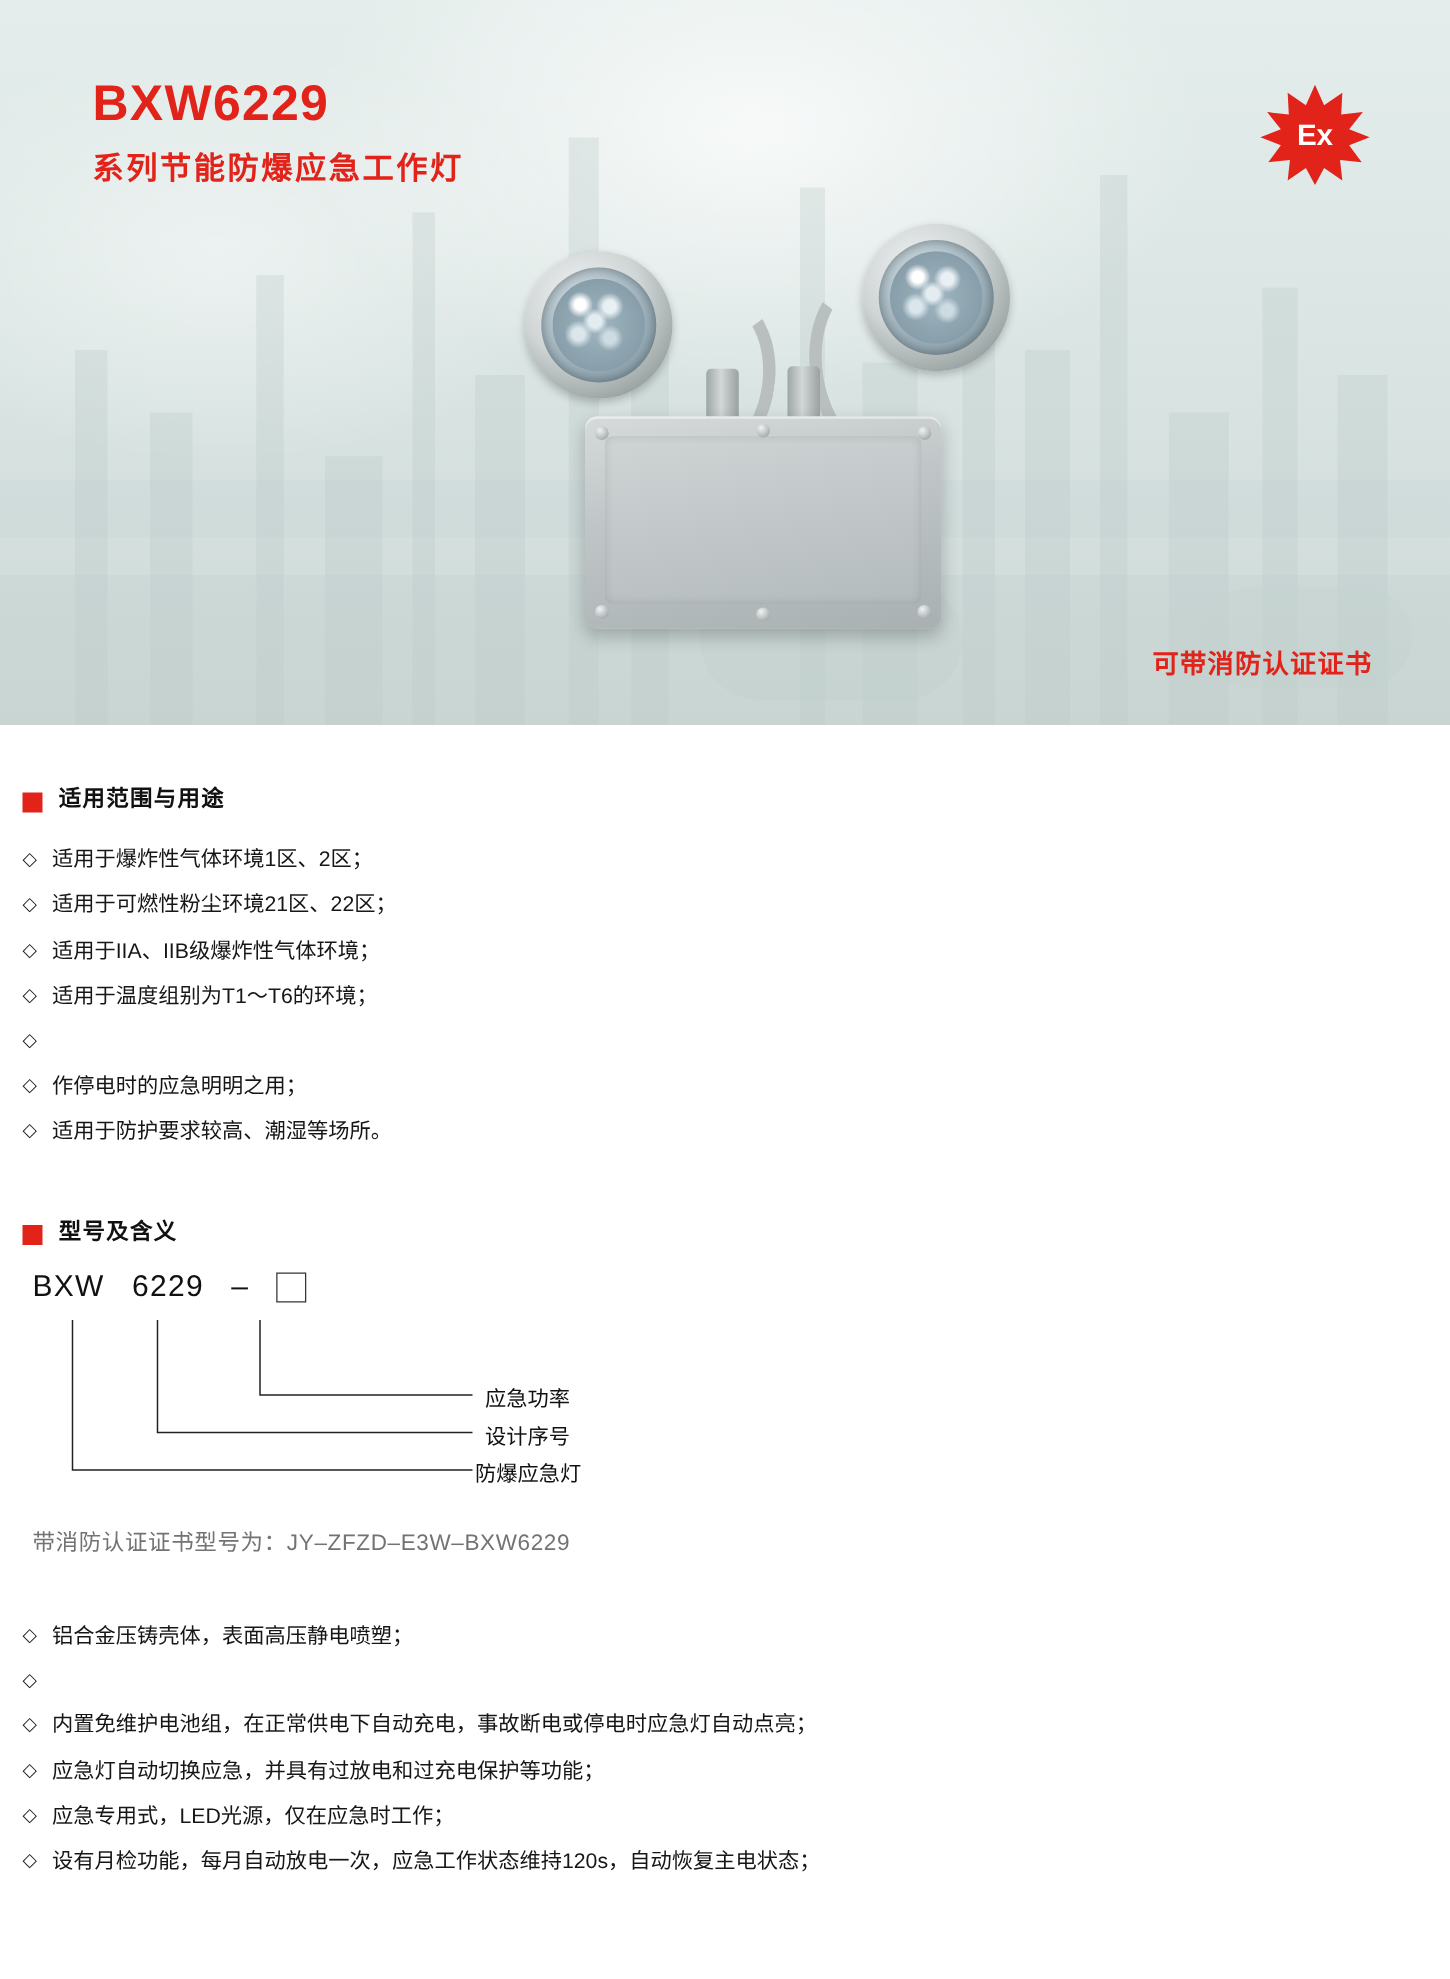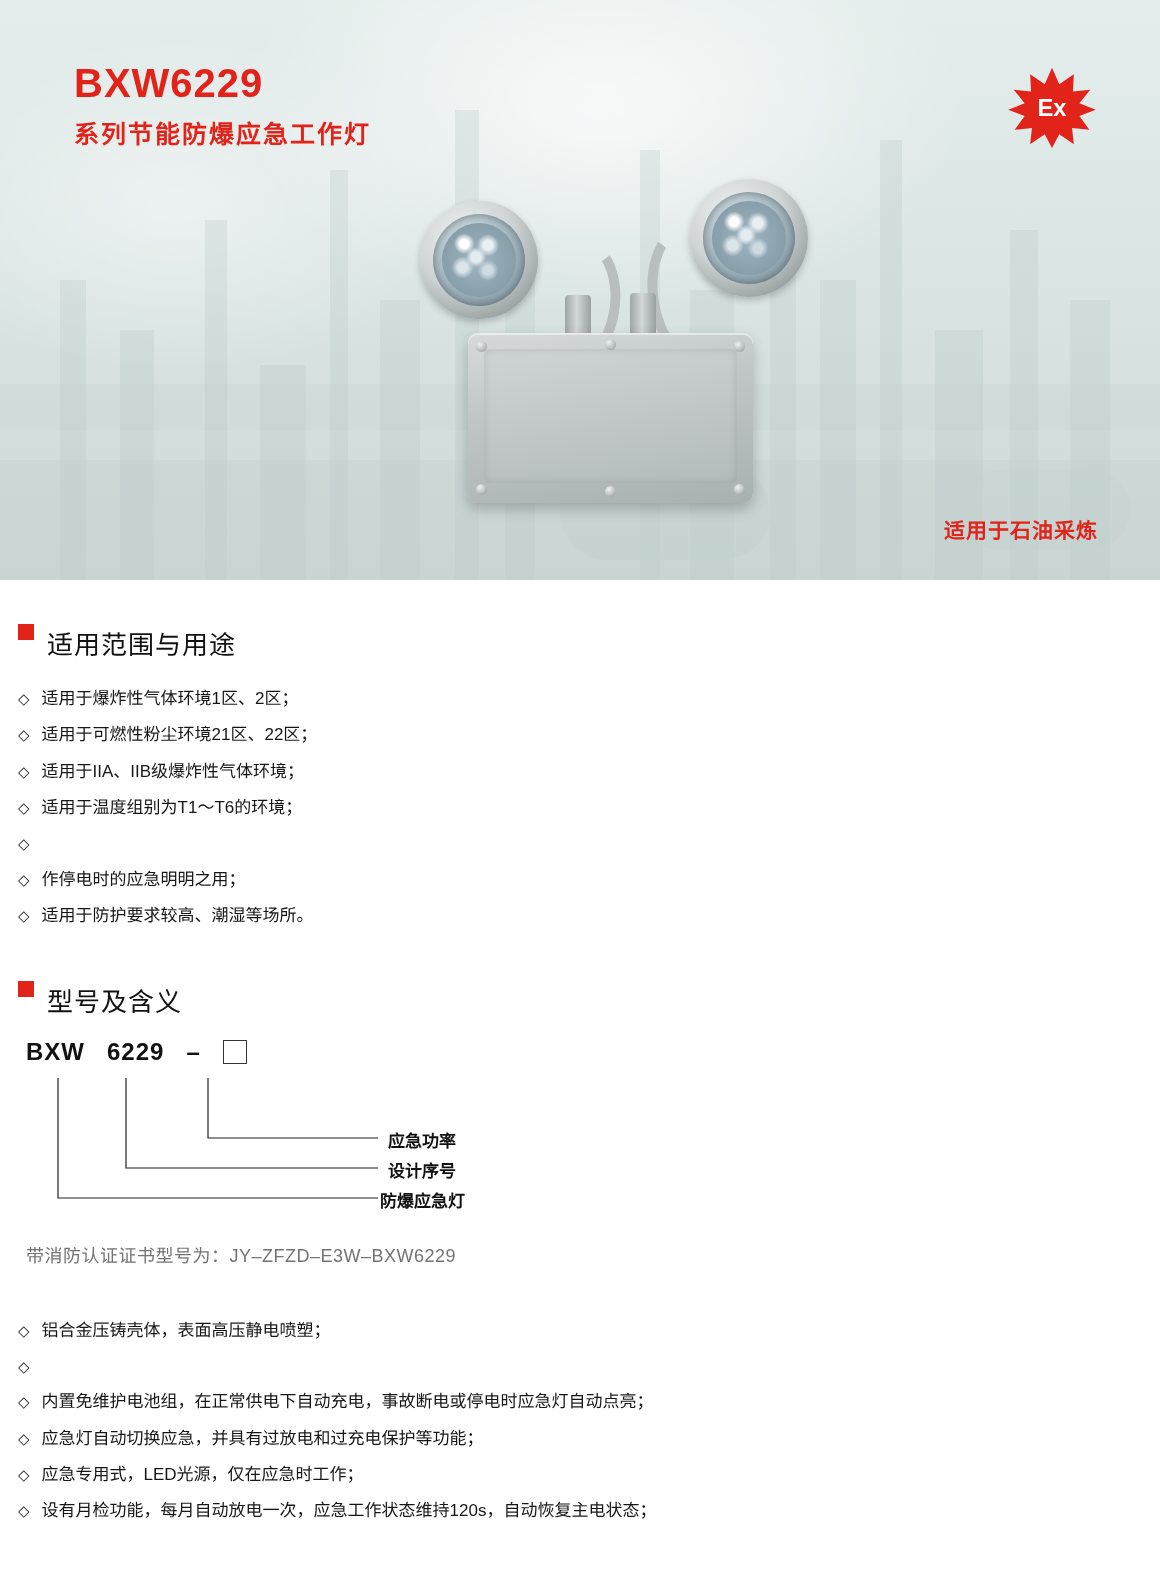--- a/index.html
+++ b/index.html
@@ -203,24 +203,24 @@
 
   
   .content {
     padding: 44px 18px 40px 18px;
   }
   .section { margin-bottom: 46px; }
   .section:last-child { margin-bottom: 0; }
 
   .sec-title {
     display: flex;
-    align-items: flex-start;
+    align-items: flex-end;
     gap: 13px;
-    font-size: 26px;
-    font-weight: normal;
+    font-size: 18px;
+    font-weight: bold;
     color: #111;
     margin: 0 0 20px 0;
     letter-spacing: 1px;
   }
   .sec-title .sq {
     width: 16px;
     height: 16px;
     background: #e2231a;
     display: inline-block;
     flex: 0 0 auto;
@@ -245,21 +245,20 @@
     font-size: 15px;
     color: #222;
     line-height: 1.7;
   }
 
   
   .model-wrap {
     position: relative;
     height: 195px;
     margin: 6px 0 4px 0;
-    font-weight: bold;
   }
   .model-code {
     position: absolute;
     top: 0;
     left: 8px;
     display: flex;
     align-items: center;
     gap: 22px;
     font-size: 24px;
     letter-spacing: 1px;
@@ -320,21 +319,21 @@
     <div class="sub">系列节能防爆应急工作灯</div>
   </div>
 
   <div class="ex-badge">
     <svg viewBox="0 0 100 90" width="92" height="82" aria-hidden="true">
       <polygon points="50,2 58,20 74,9 73,28 92,26 80,41 98,48 80,55 91,70 72,68 74,86 58,75 50,90 42,75 26,86 28,68 9,70 20,55 2,48 20,41 8,26 27,28 26,9 42,20" fill="#e2231a"></polygon>
       <text x="50" y="55" text-anchor="middle" font-family="Liberation Sans, sans-serif" font-size="26" font-weight="bold" fill="#ffffff">Ex</text>
     </svg>
   </div>
 
-  <div class="fire-cert">适用于石油采炼</div>
+  <div class="fire-cert">可带消防认证证书</div>
 
   <div class="product">
     <div class="gooseneck neck-left"></div>
     <div class="gooseneck neck-right"></div>
     <div class="lamp-head lamp-left"></div>
     <div class="lamp-head lamp-right"></div>
     <div class="stem stem-left"></div>
     <div class="stem stem-right"></div>
     <div class="body-box">
       <span class="bolt" style="left:8px;  top:8px;"></span>

